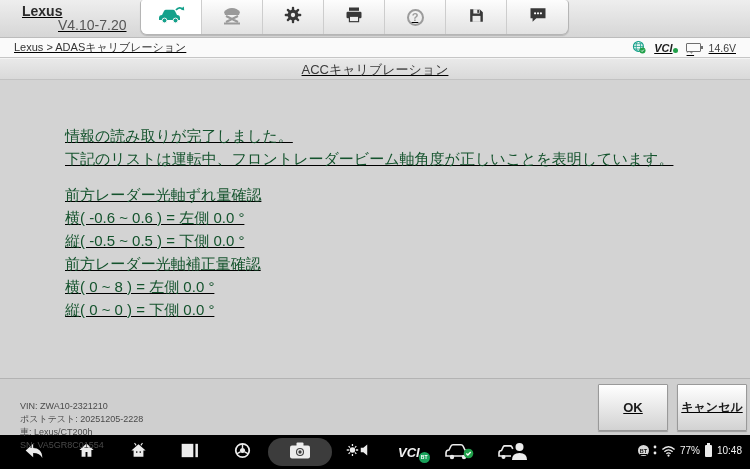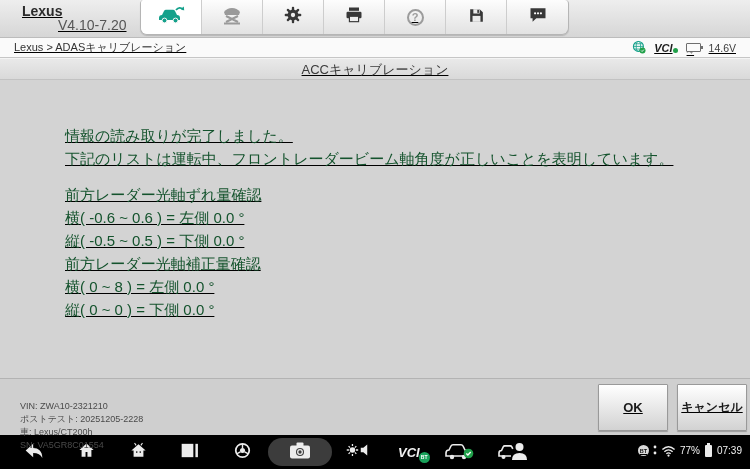--- a/index.html
+++ b/index.html
@@ -278,17 +278,17 @@
       <span>
         <svg width="15" height="12" viewBox="0 0 16 12">
           <path d="M1.5 4.5Q8 -1.5 14.5 4.5" fill="none" stroke="#ececec" stroke-width="1.5"></path>
           <path d="M3.6 6.8Q8 2.8 12.4 6.8" fill="none" stroke="#ececec" stroke-width="1.5"></path>
           <path d="M5.7 9Q8 7 10.3 9" fill="none" stroke="#ececec" stroke-width="1.5"></path>
           <circle cx="8" cy="10.8" r="1.2" fill="#ececec"></circle>
         </svg>
       </span>
       <span>77%</span>
       <span class="batt-nav"></span>
-      <span>07:39</span>
+      <span>10:48</span>
     </div>
   </div>
 
 </div>
 
 </body></html>

